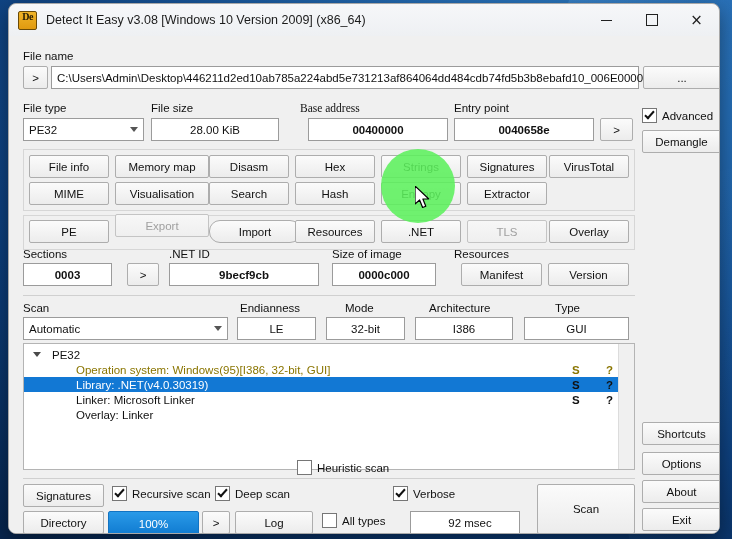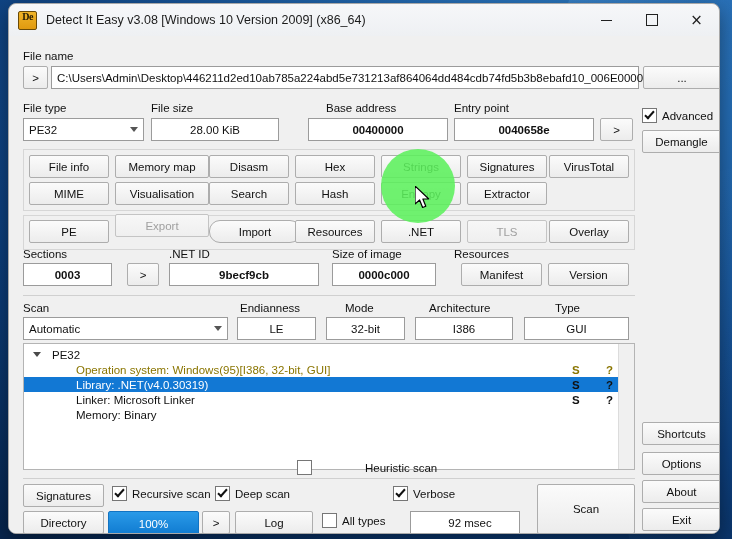--- a/index.html
+++ b/index.html
@@ -285,21 +285,21 @@
 
     <div class="label" style="left:14px; top:66px;">File type</div>
     <div class="combo" style="left:14px; top:82px; width:121px;">
       <span>PE32</span>
       <span class="arrow"></span>
     </div>
 
     <div class="label" style="left:142px; top:66px;">File size</div>
     <div class="field centernorm" style="left:142px; top:82px; width:128px;">28.00 KiB</div>
 
-    <div class="label" style="left:317px; top:66px;">Base address</div>
+    <div class="label" style="left:291px; top:66px;font-family:Liberation Serif, serif;">Base address</div>
     <div class="field center" style="left:299px; top:82px; width:140px;">00400000</div>
 
     <div class="label" style="left:445px; top:66px;">Entry point</div>
     <div class="field center" style="left:445px; top:82px; width:140px;text-align:center;">0040658e</div>
     <div class="btn" style="left:591px; top:82px; width:33px;">&gt;</div>
 
     <div class="cb checked" style="left:633px; top:72px;">
       <span class="box"></span>
       <span>Advanced</span>
     </div>
@@ -380,38 +380,38 @@
         <span class="t-label" style="left:52px;text-align:center;">Library: .NET(v4.0.30319)</span>
         <span class="t-s" style="color:#111;">S</span>
         <span class="t-q" style="color:#111;">?</span>
       </div>
       <div class="tree-row">
         <span class="t-label" style="left:52px;">Linker: Microsoft Linker</span>
         <span class="t-s">S</span>
         <span class="t-q">?</span>
       </div>
       <div class="tree-row">
-        <span class="t-label" style="left:52px;">Memory: Binary</span>
+        <span class="t-label" style="left:52px;">Overlay: Linker</span>
       </div>
       <div class="tree-scroll"></div>
     </div>
 
     <div class="sep" style="left:14px; top:442px; width:612px;"></div>
 
     <div class="btn" style="left:14px; top:448px; width:81px;">Signatures</div>
 
     <div class="cb checked" style="left:103px; top:450px;">
       <span class="box"></span>
       <span>Recursive scan</span>
     </div>
     <div class="cb checked" style="left:206px; top:450px;">
       <span class="box"></span>
       <span>Deep scan</span>
     </div>
-    <div class="cb" style="left:288px; top:424px;gap:48px;">
+    <div class="cb" style="left:288px; top:424px;">
       <span class="box"></span>
       <span>Heuristic scan</span>
     </div>
     <div class="cb checked" style="left:384px; top:450px;">
       <span class="box"></span>
       <span>Verbose</span>
     </div>
 
     <div class="btn" style="left:14px; top:475px; width:81px;">Directory</div>
     <div class="progress" style="left:99px; top:475px; width:89px;">100%</div>

